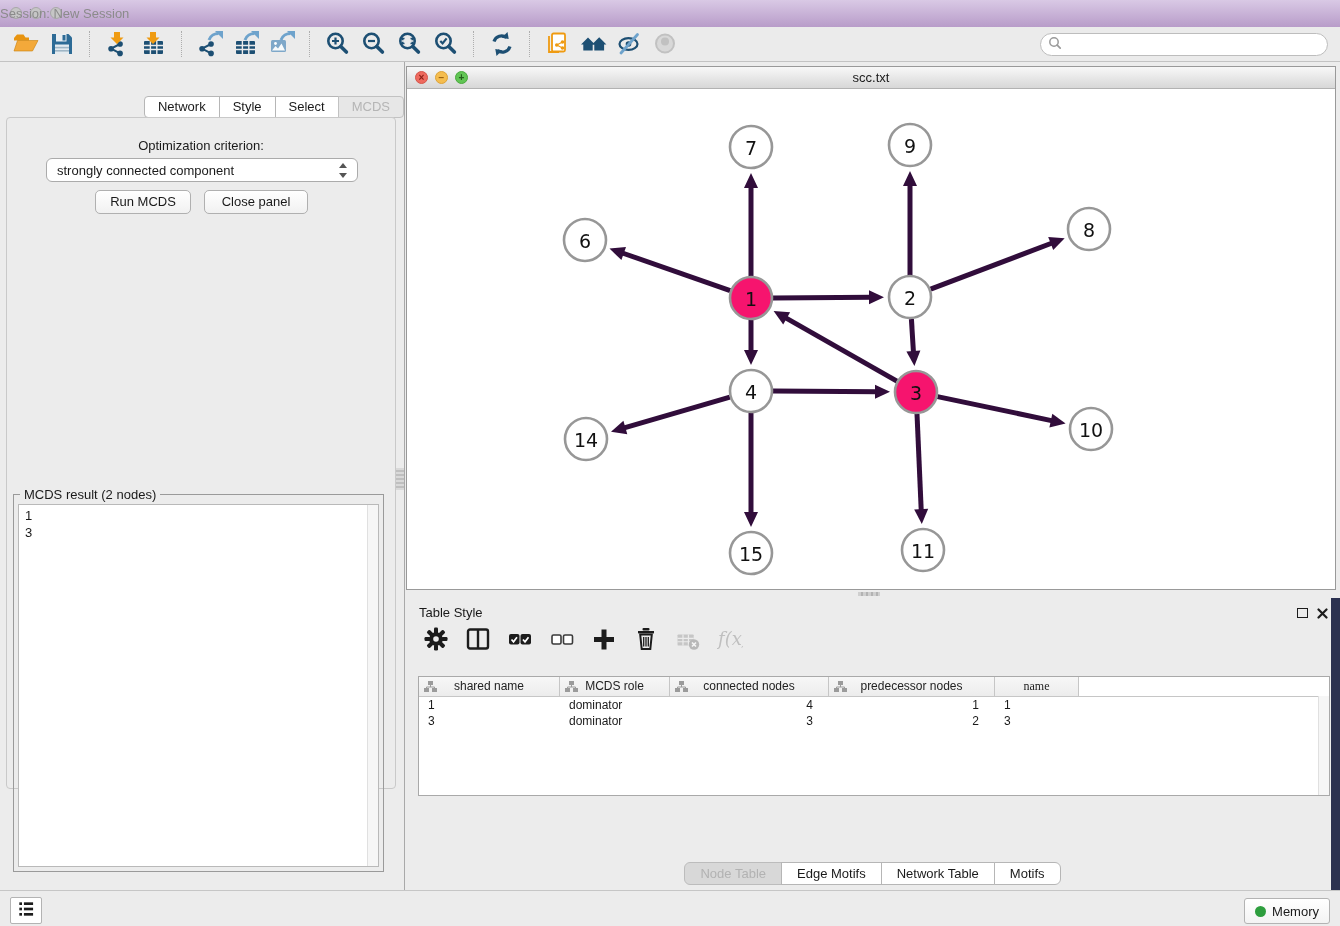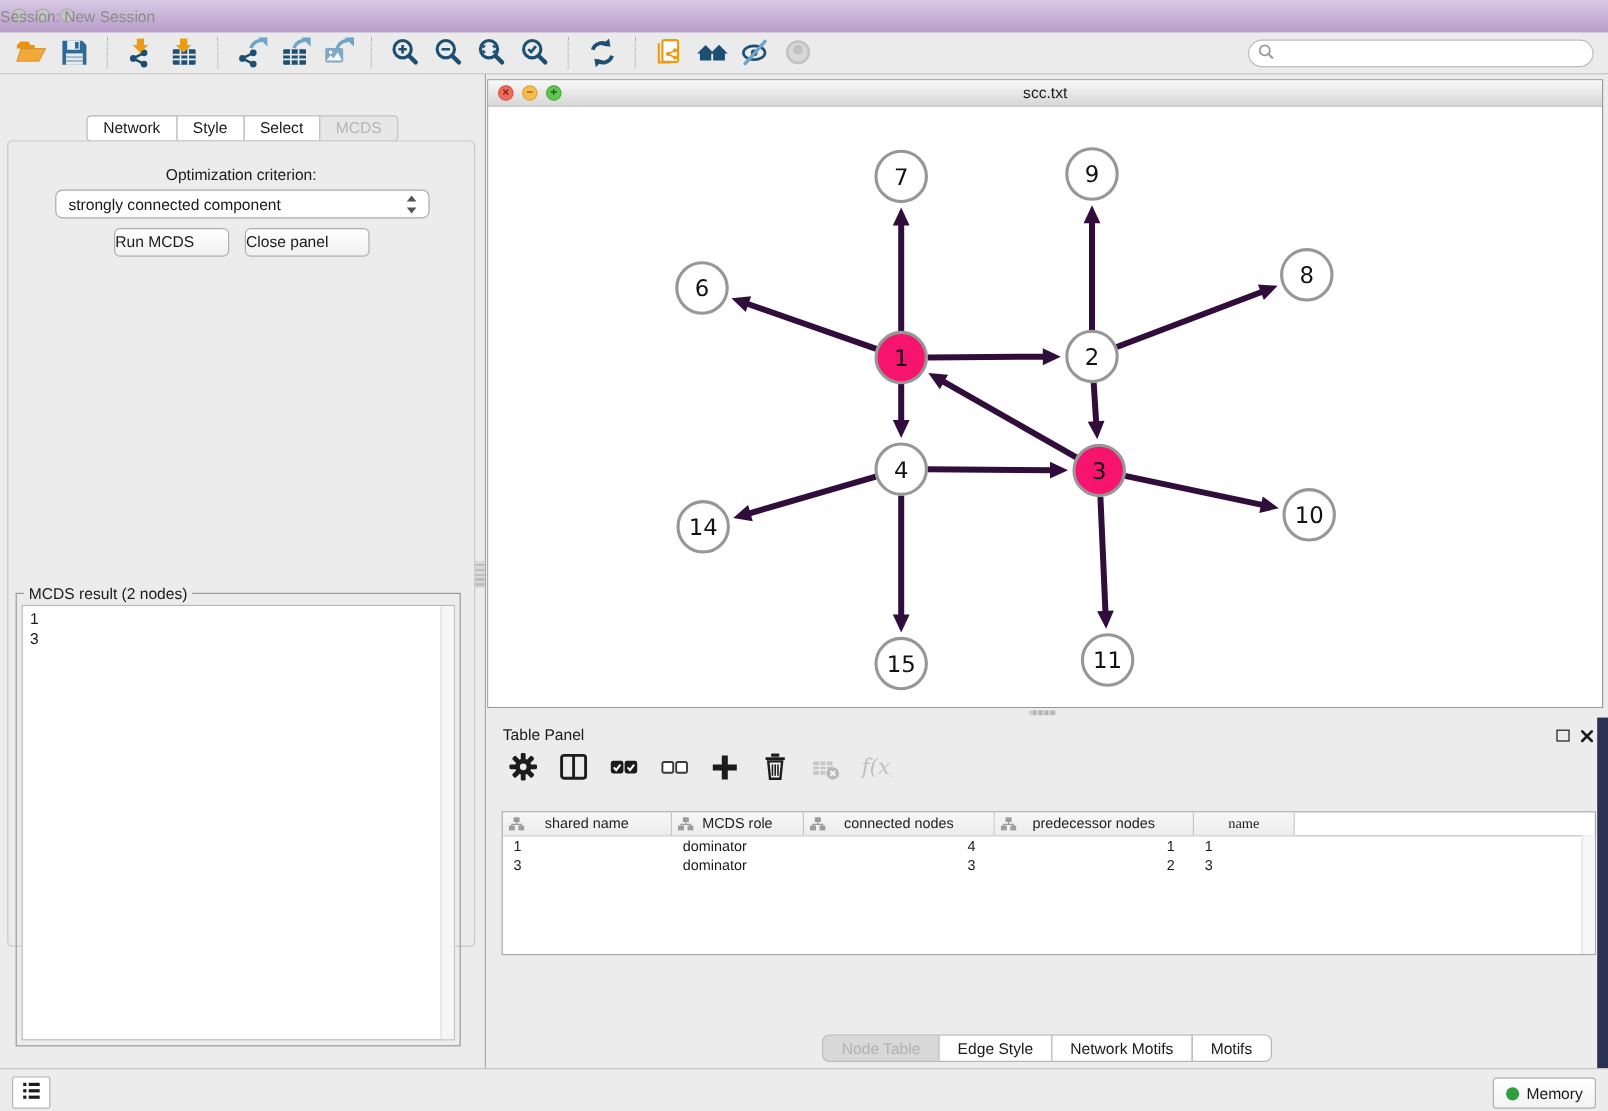--- a/index.html
+++ b/index.html
@@ -22,36 +22,36 @@
   .tsep{width:1px;height:26px;border-left:1px dotted #adadad;margin:0 9px}
   .search{margin-left:auto;margin-right:12px;width:288px;height:23px;background:#fff;border:1px solid #bdbdbd;
           border-radius:12px;display:flex;align-items:center;padding-left:7px;box-sizing:border-box}
   .search input{border:none;outline:none;flex:1;height:18px;font-size:12px;background:transparent;margin-left:4px}
   
   .control-panel{left:0;top:62px;width:404px;height:828px;background:#ececec}
   .cp-header{left:0;top:0;width:100%;height:28px}
   .panel-title{position:absolute;left:12px;top:0;line-height:26px;color:#1a1a1a}
   .float-btn{position:absolute;top:8px;width:11px;height:10px;border:1.6px solid #1c1c1c;box-sizing:border-box}
   .close-btn{position:absolute;top:7px;width:11px;height:11px}
-  .cp-tabs{left:0;top:34px;width:100%;display:flex;justify-content:center}
+  .cp-tabs{left:0;top:34px;width:100%;display:flex;justify-content:flex-end}
   .seg{border:1px solid #b6b6b6;background:#fff;height:20px;line-height:20px;padding:0 13px;margin-left:-1px;cursor:default}
   .seg:first-child{border-radius:4px 0 0 4px;margin-left:0}
   .seg:last-child{border-radius:0 4px 4px 0}
   .cp-tabs .seg.active{background:#e7e7e7;color:#b5b5b5;border-color:#c2c2c2}
   .cp-content{left:6px;top:55px;width:390px;height:672px;border:1px solid #c9c9c9;border-radius:4px;
               background:#ececec;box-sizing:border-box}
   .opt-label{position:absolute;left:0;top:20px;width:100%;text-align:center}
   .dropdown{position:absolute;left:39px;top:40px;width:312px;height:24px;background:#fff;border:1px solid #ababab;
             border-radius:6px;box-sizing:border-box;display:flex;align-items:center;padding-left:10px}
   .stepper{position:absolute;right:9px;top:4px;width:10px;height:15px}
   .stepper:before,.stepper:after{content:"";position:absolute;left:1px;border-left:4px solid transparent;border-right:4px solid transparent}
   .stepper:before{top:0;border-bottom:5px solid #555}
   .stepper:after{bottom:0;border-top:5px solid #555}
   .btn{position:absolute;height:24px;background:linear-gradient(#ffffff,#f1f1f1);border:1px solid #b0b0b0;
-       border-radius:5px;box-sizing:border-box;line-height:22px;cursor:default}
+       border-radius:5px;box-sizing:border-box;text-align:center;line-height:22px;cursor:default}
   .groupbox{position:absolute;left:6px;top:376px;width:371px;height:378px;border:1px solid #9a9a9a;box-sizing:border-box}
   .legend{position:absolute;top:-8px;left:6px;background:#ececec;padding:0 4px;line-height:15px}
   .result-area{position:absolute;left:4px;right:4px;top:9px;bottom:4px;background:#fff;border:1px solid #b9b9b9;
                font-size:13px;line-height:17px;padding:2px 0 0 6px;box-sizing:border-box}
   .scrolltrack{position:absolute;right:0;top:0;bottom:0;width:10px;background:#f6f6f6;border-left:1px solid #e0e0e0}
   
   .v-divider{left:404px;top:62px;width:1px;height:828px;background:#a9a9a9}
   .v-handle{left:396px;top:468px;width:8px;height:22px;background:repeating-linear-gradient(#d9d9d9 0 2px,#bfbfbf 2px 4px)}
   .h-splitter{left:405px;top:590px;width:935px;height:8px;background:#ececec}
   .h-handle{left:858px;top:592px;width:22px;height:4px;background:repeating-linear-gradient(90deg,#cfcfcf 0 3px,#b3b3b3 3px 5px)}
@@ -366,21 +366,21 @@
           <text x="344" y="465" text-anchor="middle" dominant-baseline="central" font-size="19" font-family="DejaVu Sans, sans-serif" fill="#111111">15</text>
           <circle cx="516" cy="461" r="21" fill="#ffffff" stroke="#979797" stroke-width="2.6"></circle>
           <text x="516" y="462" text-anchor="middle" dominant-baseline="central" font-size="19" font-family="DejaVu Sans, sans-serif" fill="#111111">11</text>
         </svg></div>
   </div>
 
   <div class="abs h-splitter"></div>
   <div class="abs h-handle"></div>
 
   <div class="abs table-panel">
-    <span class="panel-title" style="left:14px;top:2px">Table Panel</span>
+    <span class="panel-title" style="left:14px;top:2px">Table Style</span>
     <span class="float-btn" style="right:32px;top:10px"></span>
     <span class="close-btn" style="right:12px;top:9px">
       <svg width="11" height="11" viewBox="0 0 11 11">
           <path d="M1.5 1.5l8 8M9.5 1.5l-8 8" stroke="#1c1c1c" stroke-width="2.2" stroke-linecap="round"></path>
         </svg>
     </span>
     <div class="tp-toolbar">
         <span class="tbicon">
           <svg width="26" height="26" viewBox="0 0 26 26">
             <rect x="11" y="1.5" width="4" height="6" rx="1.2" fill="#1c1c1c" transform="rotate(0 13 13)"></rect>
@@ -501,22 +501,22 @@
             <div class="td left" style="width: 110px;">dominator</div>
             <div class="td right" style="width: 159px;">3</div>
             <div class="td right" style="width: 166px;">2</div>
             <div class="td left" style="width: 84px;">3</div>
           </div>
         </div>
       <div class="scrolltrack" style="top:19px"></div>
     </div>
     <div class="tp-tabs">
         <span class="seg active">Node Table</span>
-        <span class="seg">Edge Style</span>
-        <span class="seg">Network Motifs</span>
+        <span class="seg">Edge Motifs</span>
+        <span class="seg">Network Table</span>
         <span class="seg">Motifs</span>
       </div>
   </div>
 
   <div class="abs dark-strip"></div>
 
   <div class="abs status-bar">
     <div class="sb-left-btn">
       <span>
         <svg width="22" height="20" viewBox="0 0 24 24">

